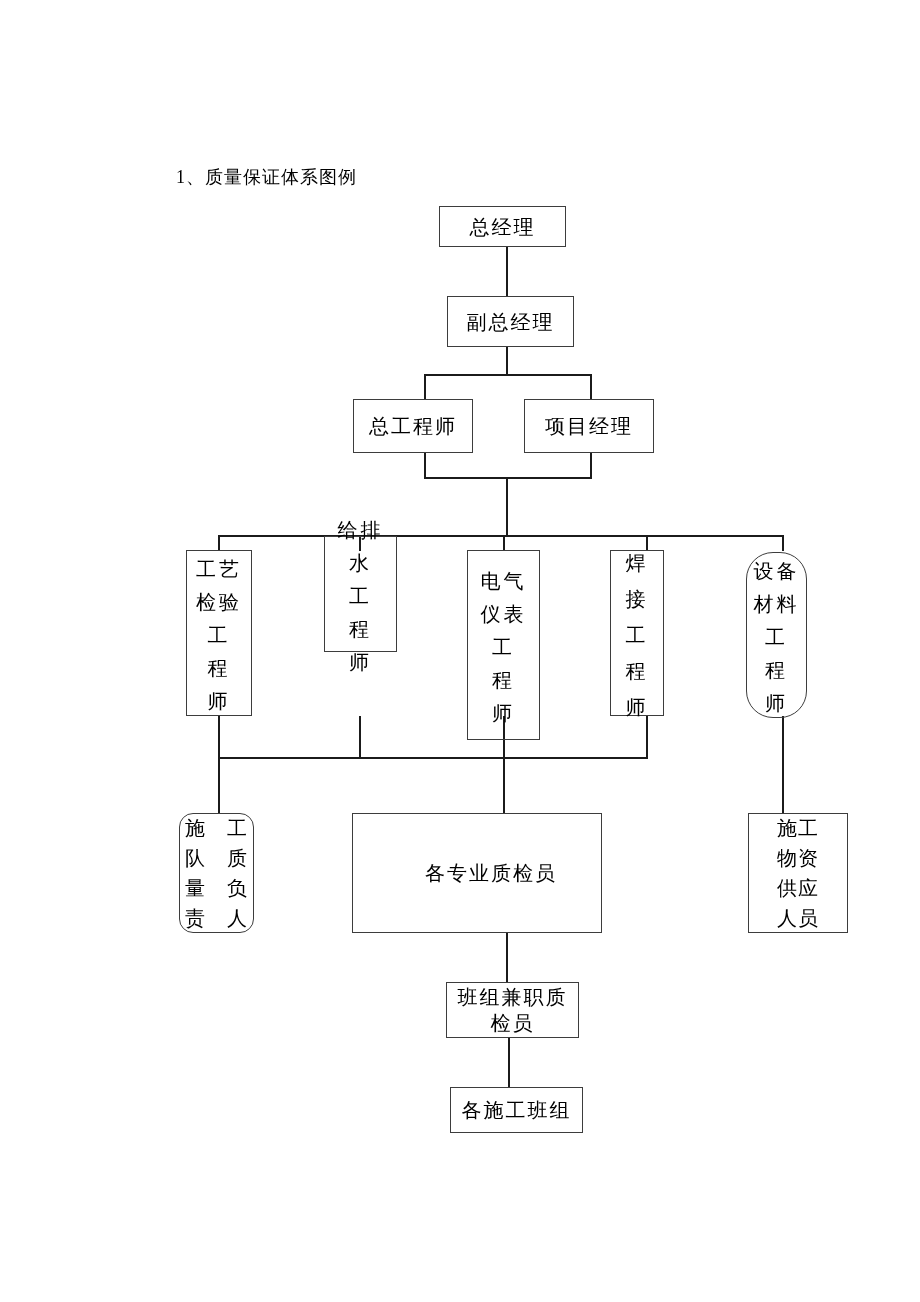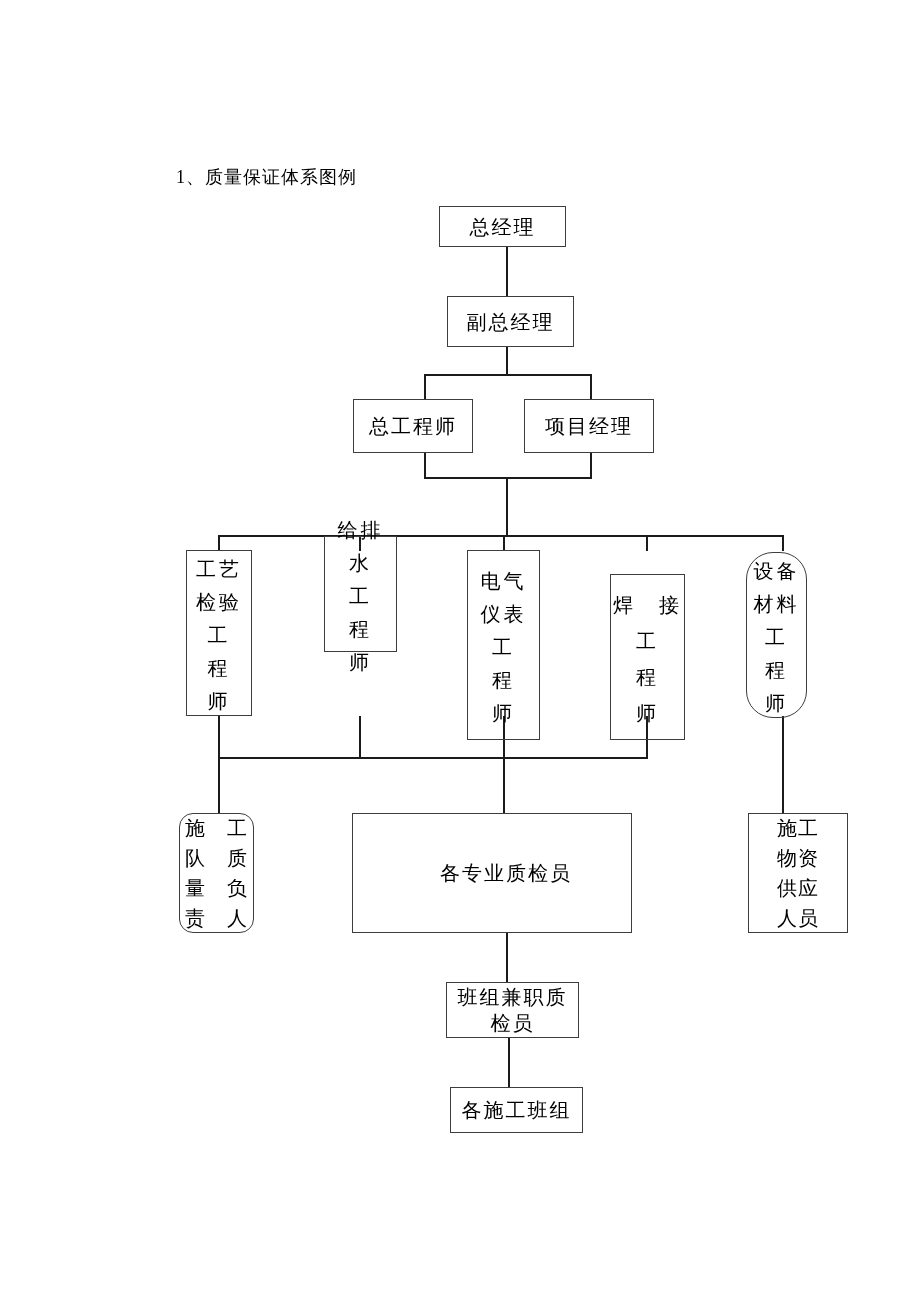--- a/index.html
+++ b/index.html
@@ -66,25 +66,25 @@
   
   #gm  { left: 439px; top: 206px; width: 127px; height: 41px; }
   #dgm { left: 447px; top: 296px; width: 127px; height: 51px; }
   #ce  { left: 353px; top: 399px; width: 120px; height: 54px; }
   #pm  { left: 524px; top: 399px; width: 130px; height: 54px; }
 
   .tall { justify-content: center; padding-top: 4px; line-height: 33px; letter-spacing: 3px; }
   #t1 { left: 186px; top: 550px; width: 66px; height: 166px; }
   #t2 { left: 324px; top: 536px; width: 73px; height: 116px; }
   #t3 { left: 467px; top: 550px; width: 73px; height: 190px; }
-  #t4 { left: 610px; top: 574px; width: 75px; height: 166px; line-height: 36px; }
+  #t4 { left: 610px; top: 550px; width: 54px; height: 166px; line-height: 36px; }
   #t5 { left: 746px; top: 552px; width: 61px; height: 166px; border-radius: 27px; }
 
   #b1 { left: 179px; top: 813px; width: 75px;  height: 120px; line-height: 30px; letter-spacing: 1px; border-radius: 14px; }
-  #b2 { left: 352px; top: 813px; width: 280px; height: 120px; padding-left: 28px; }
+  #b2 { left: 352px; top: 813px; width: 250px; height: 120px; padding-left: 28px; }
   #b3 { left: 748px; top: 813px; width: 100px;  height: 120px; line-height: 30px; letter-spacing: 1px; }
 
   #n1 { left: 446px; top: 982px;  width: 133px; height: 56px; line-height: 26px; align-items: center; }
   #n2 { left: 450px; top: 1087px; width: 133px; height: 46px; }
 </style>
 </head>
 <body>
 
 <div class="page">
 

